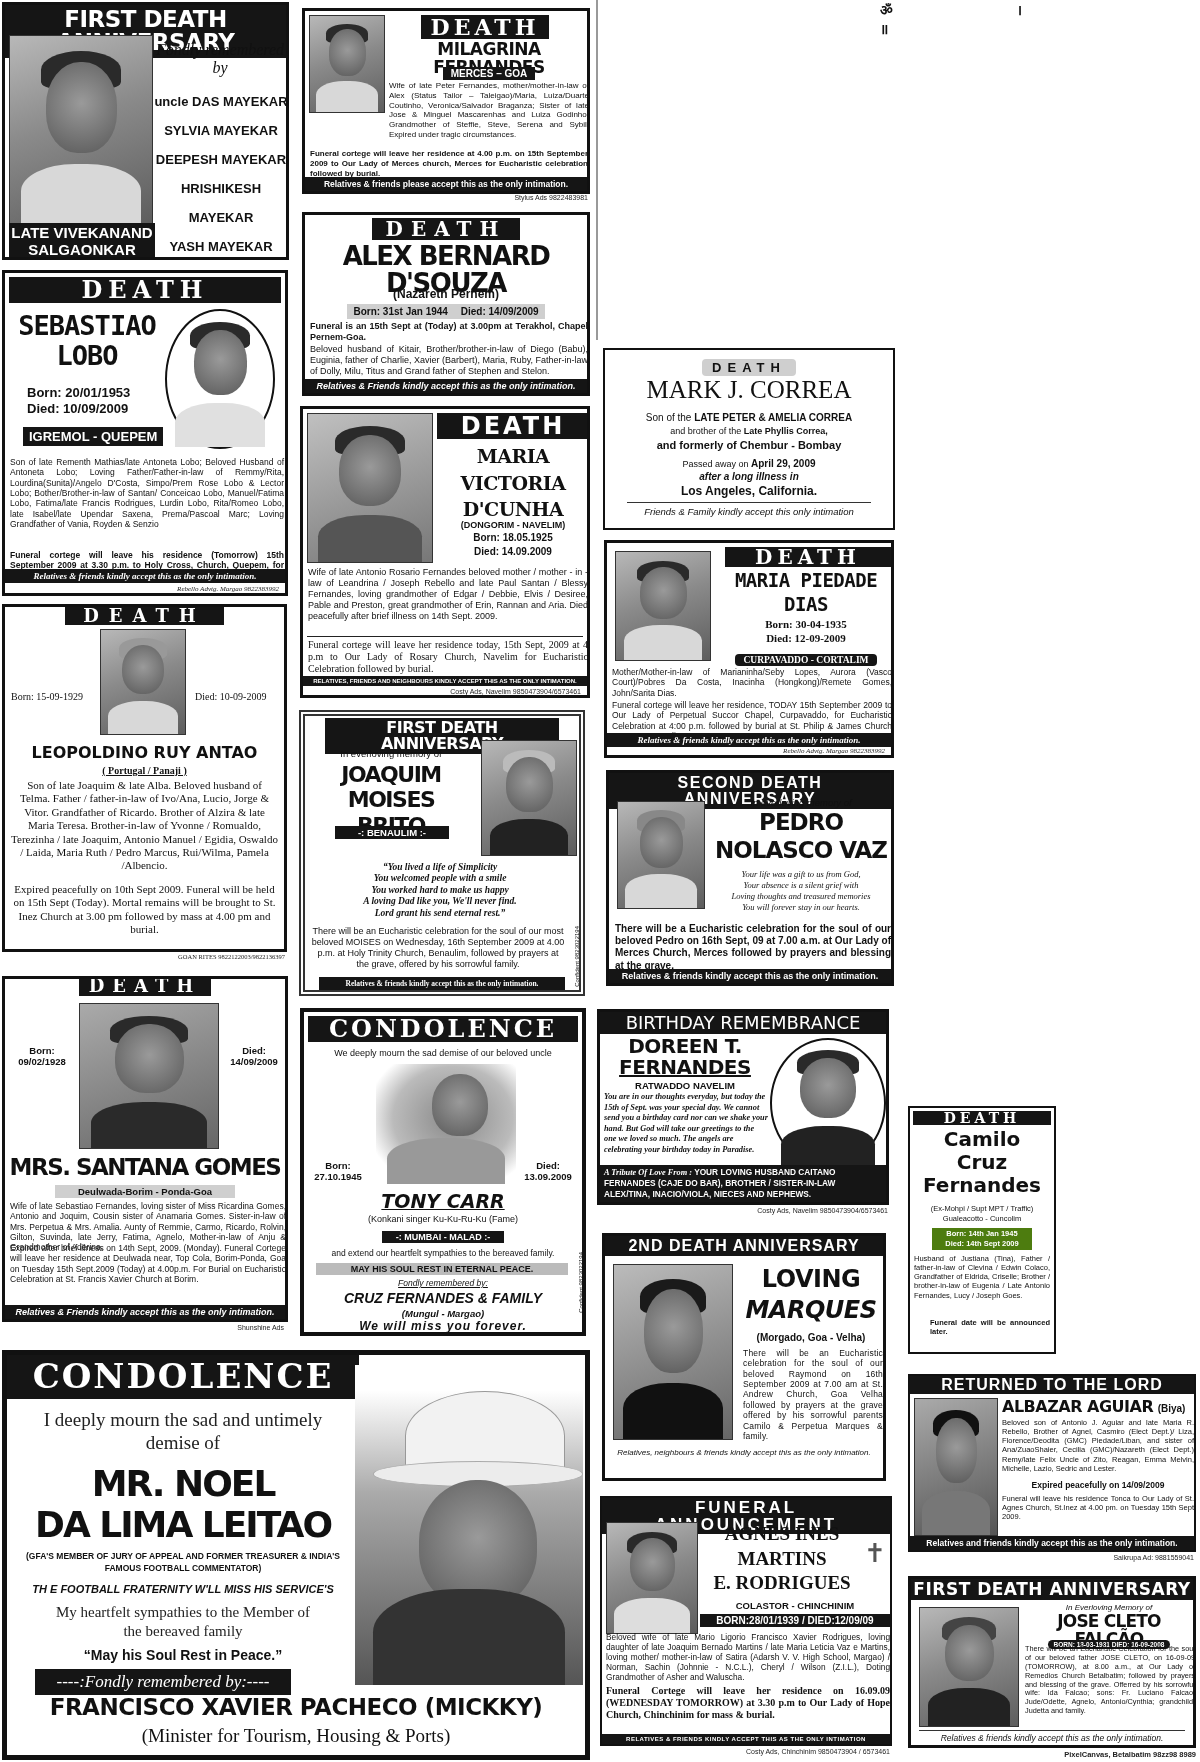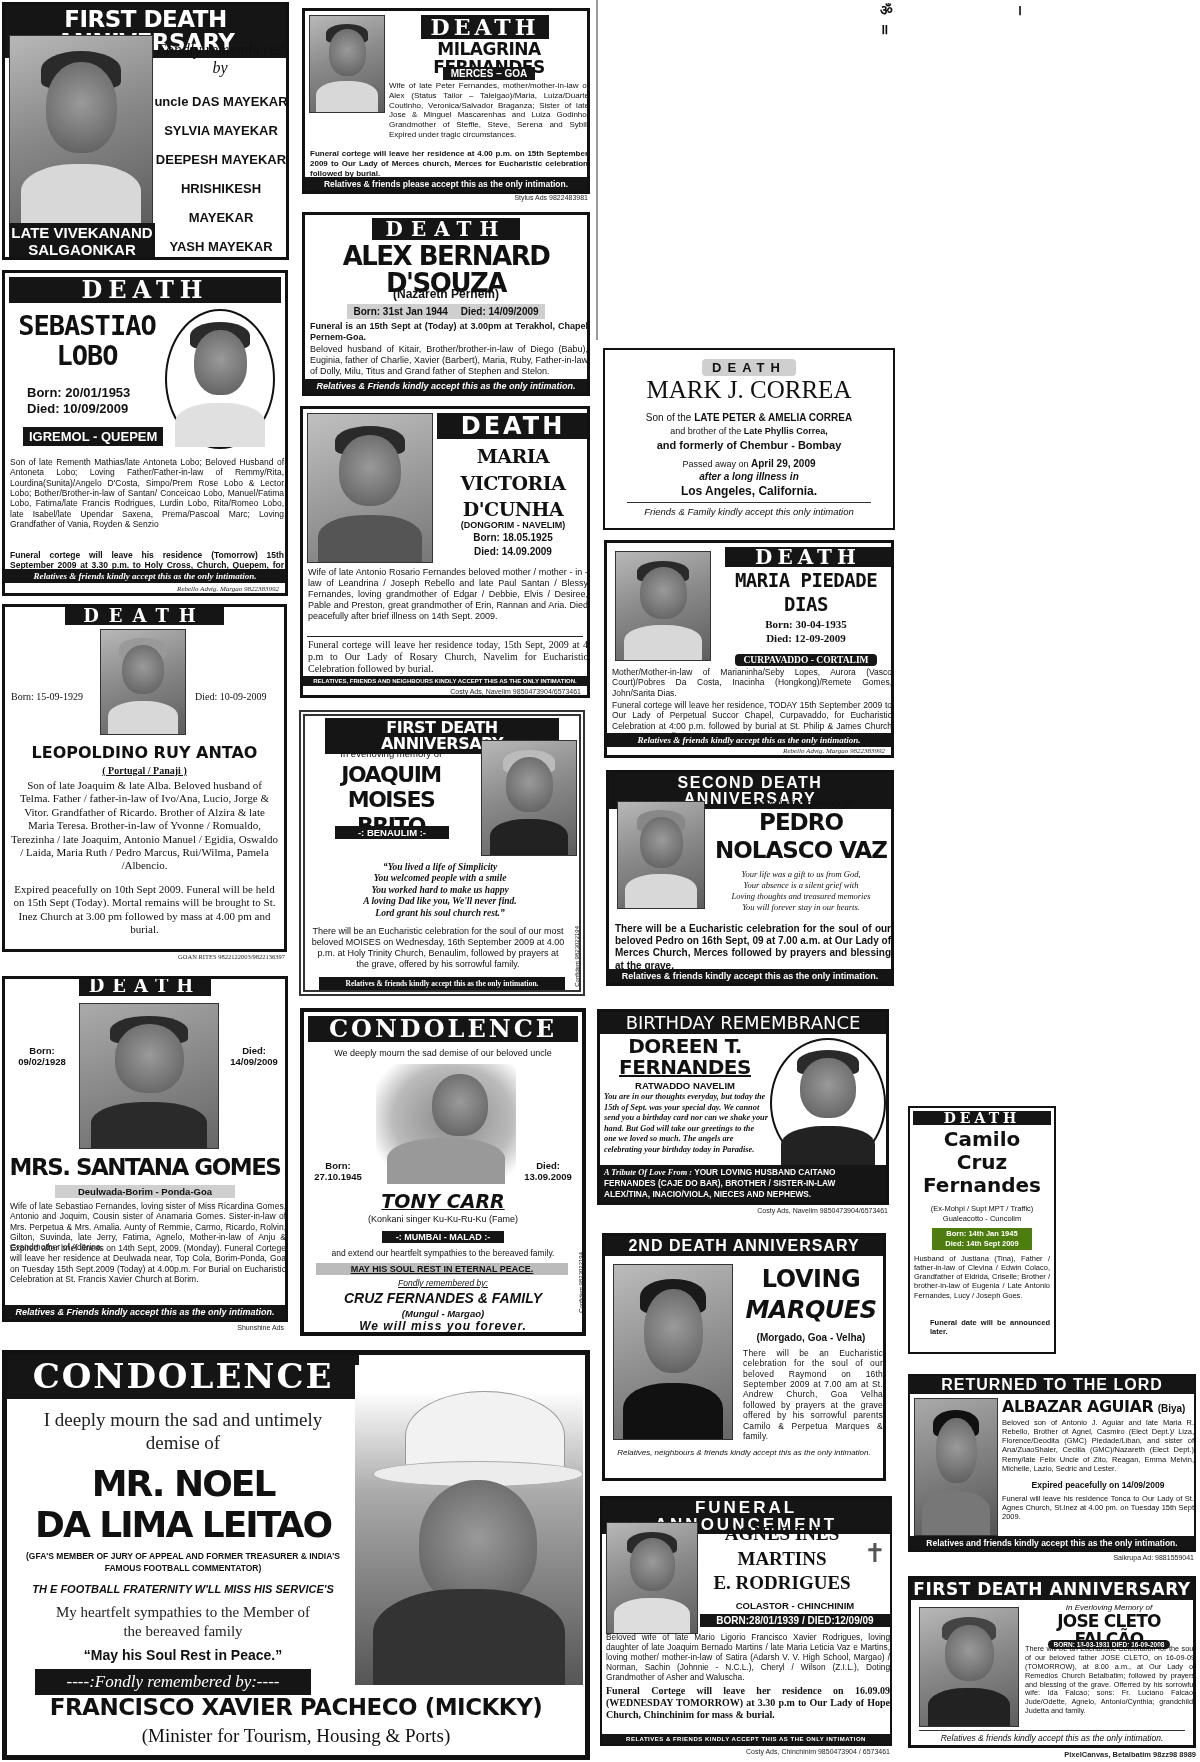--- a/index.html
+++ b/index.html
@@ -191,21 +191,21 @@
   <div class="photo light" style="left:176px;top:24px;width:96px;height:116px;">
       <div class="hair" style="background:#bbb;"></div>
       <div class="face"></div>
       <div class="body" style="background:#222;"></div>
     </div>
   <div class="abs center serif bold ital" style="left:6px;right:10px;top:146px;font-size:9.5px;line-height:1.2;">
     <div>“You lived a life of Simplicity</div>
     <div>You welcomed people with a smile</div>
     <div>You worked hard to make us happy</div>
     <div>A loving Dad like you, We'll never find.</div>
-    <div>Lord grant his soul church rest.”</div>
+    <div>Lord grant his send eternal rest.”</div>
   </div>
   <div class="abs center" style="left:6px;right:14px;top:210px;font-size:9px;line-height:1.22;">There will be an Eucharistic celebration for the soul of our most beloved MOISES on Wednesday, 16th September 2009 at 4.00 p.m. at Holy Trinity Church, Benaulim, followed by prayers at the grave, offered by his sorrowful family.</div>
   <div class="foot serif" style="left:14px;right:14px;font-size:7.5px;font-style:normal;">Relatives &amp; friends kindly accept this as the only intimation.</div>
   <div class="abs" style="right:-1px;top:210px;font-size:6px;writing-mode:vertical-rl;transform:rotate(180deg);">Confident 9823022194</div>
 </div>
 
 <div class="ad" style="left:606px;top:770px;width:288px;height:216px;">
   <div class="hdr" style="font-size:16px;padding:2px 0;letter-spacing:1.5px;">SECOND DEATH ANNIVERSARY</div>
   <div class="photo light" style="left:8px;top:28px;width:88px;height:108px;">
       <div class="hair" style="background:#888;"></div>
@@ -262,21 +262,21 @@
     <div>27.10.1945</div>
   </div>
   <div class="abs center bold" style="left:212px;top:148px;width:64px;font-size:9.5px;line-height:1.2;">
     <div>Died:</div>
     <div>13.09.2009</div>
   </div>
   <div class="abs name ital" style="left:0;right:0;top:180px;font-size:19px;letter-spacing:0;text-decoration:underline;">TONY CARR</div>
   <div class="abs center" style="left:0;right:0;top:202px;font-size:9px;">(Konkani singer Ku-Ku-Ru-Ku (Fame)</div>
   <div class="abs center" style="left:0;right:0;top:214px;"><span class="tag" style="font-size:9px;padding:1px 14px;">-: MUMBAI - MALAD :-</span></div>
   <div class="abs center" style="left:0;right:0;top:236px;font-size:8.5px;">and extend our heartfelt sympathies to the bereaved family.</div>
-  <div class="abs center bold" style="left:12px;right:14px;top:251px;background:#bbb;font-size:9px;padding:1px 0;text-decoration:underline;">MAY HIS SOUL REST IN ETERNAL PEACE.</div>
+  <div class="abs center bold" style="left:12px;right:14px;top:251px;background:#bbb;font-size:9px;padding:1px 0;">MAY HIS SOUL REST IN ETERNAL PEACE.</div>
   <div class="abs center ital" style="left:0;right:0;top:266px;font-size:8.5px;text-decoration:underline;">Fondly remembered by:</div>
   <div class="abs center bold ital" style="left:0;right:0;top:278px;font-size:14px;">CRUZ FERNANDES &amp; FAMILY</div>
   <div class="abs center bold ital" style="left:0;right:0;top:296px;font-size:9.5px;">(Mungul - Margao)</div>
   <div class="abs center bold ital" style="left:0;right:0;top:307px;font-size:12px;letter-spacing:1px;">We will miss you forever.</div>
   <div class="abs" style="right:-2px;top:240px;font-size:6px;writing-mode:vertical-rl;transform:rotate(180deg);">Confident 9823022194</div>
 </div>
 
 <div class="ad" style="left:597px;top:1009px;width:292px;height:196px;">
   <div class="hdr" style="font-size:18px;padding:2px 0;letter-spacing:0;font-weight:normal;font-family:'DejaVu Sans',sans-serif;">BIRTHDAY REMEMBRANCE</div>
   <div class="abs name" style="left:0;top:24px;width:170px;font-size:20px;line-height:1.05;">
@@ -336,21 +336,21 @@
   <div class="hdr serif" style="position:absolute;left:0;top:0;width:352px;font-size:34px;padding:4px 0 6px;letter-spacing:2px;font-family:'DejaVu Serif',serif;">CONDOLENCE</div>
   <div class="abs center serif" style="left:10px;top:54px;width:332px;font-size:19px;line-height:1.2;color:#222;">I deeply mourn the sad and untimely demise of</div>
   <div class="abs name" style="left:10px;top:108px;width:332px;font-size:36px;line-height:1.15;letter-spacing:-2px;">
     <div>MR. NOEL</div>
     <div>DA LIMA LEITAO</div>
   </div>
   <div class="abs center bold" style="left:10px;top:196px;width:332px;font-size:8.5px;line-height:1.4;">(GFA'S MEMBER OF JURY OF APPEAL AND FORMER TREASURER &amp; INDIA'S FAMOUS FOOTBALL COMMENTATOR)</div>
   <div class="abs center bold ital" style="left:10px;top:228px;width:332px;font-size:11px;">TH E FOOTBALL FRATERNITY W'LL MISS HIS SERVICE'S</div>
   <div class="abs center serif" style="left:40px;top:248px;width:272px;font-size:15px;line-height:1.25;color:#222;">My heartfelt sympathies to the Member of the bereaved family</div>
   <div class="abs center bold" style="left:10px;top:292px;width:332px;font-size:14px;">“May his Soul Rest in Peace.”</div>
-  <div class="abs center serif ital" style="left:28px;top:314px;width:276px;background:#151515;color:#fff;font-size:17px;padding:3px 0;">----:Fondly remembered by:----</div>
+  <div class="abs center serif ital" style="left:28px;top:314px;width:256px;background:#151515;color:#fff;font-size:17px;padding:3px 0;">----:Fondly remembered by:----</div>
   <div class="photo" style="left:348px;top:10px;width:228px;height:320px;border:none;background:linear-gradient(180deg,#fff 0%,#fff 8%,#aaa 40%,#555 100%);">
     <div class="abs" style="left:22%;top:8%;width:70%;height:28%;border-radius:50% 50% 10% 10%;background:#f2f2f2;border:1px solid #999;"></div>
     <div class="abs" style="left:8%;top:30%;width:92%;height:8%;border-radius:50%;background:#ececec;border:1px solid #aaa;"></div>
     <div class="face" style="top:36%;left:28%;width:52%;height:40%;"></div>
     <div class="body" style="background:#333;height:30%;"></div>
   </div>
   <div class="abs name" style="left:0;right:0;top:340px;font-size:23px;letter-spacing:-0.5px;">FRANCISCO XAVIER PACHECO (MICKKY)</div>
   <div class="abs center serif" style="left:0;right:0;top:370px;font-size:19px;">(Minister for Tourism, Housing &amp; Ports)</div>
 </div>
 

